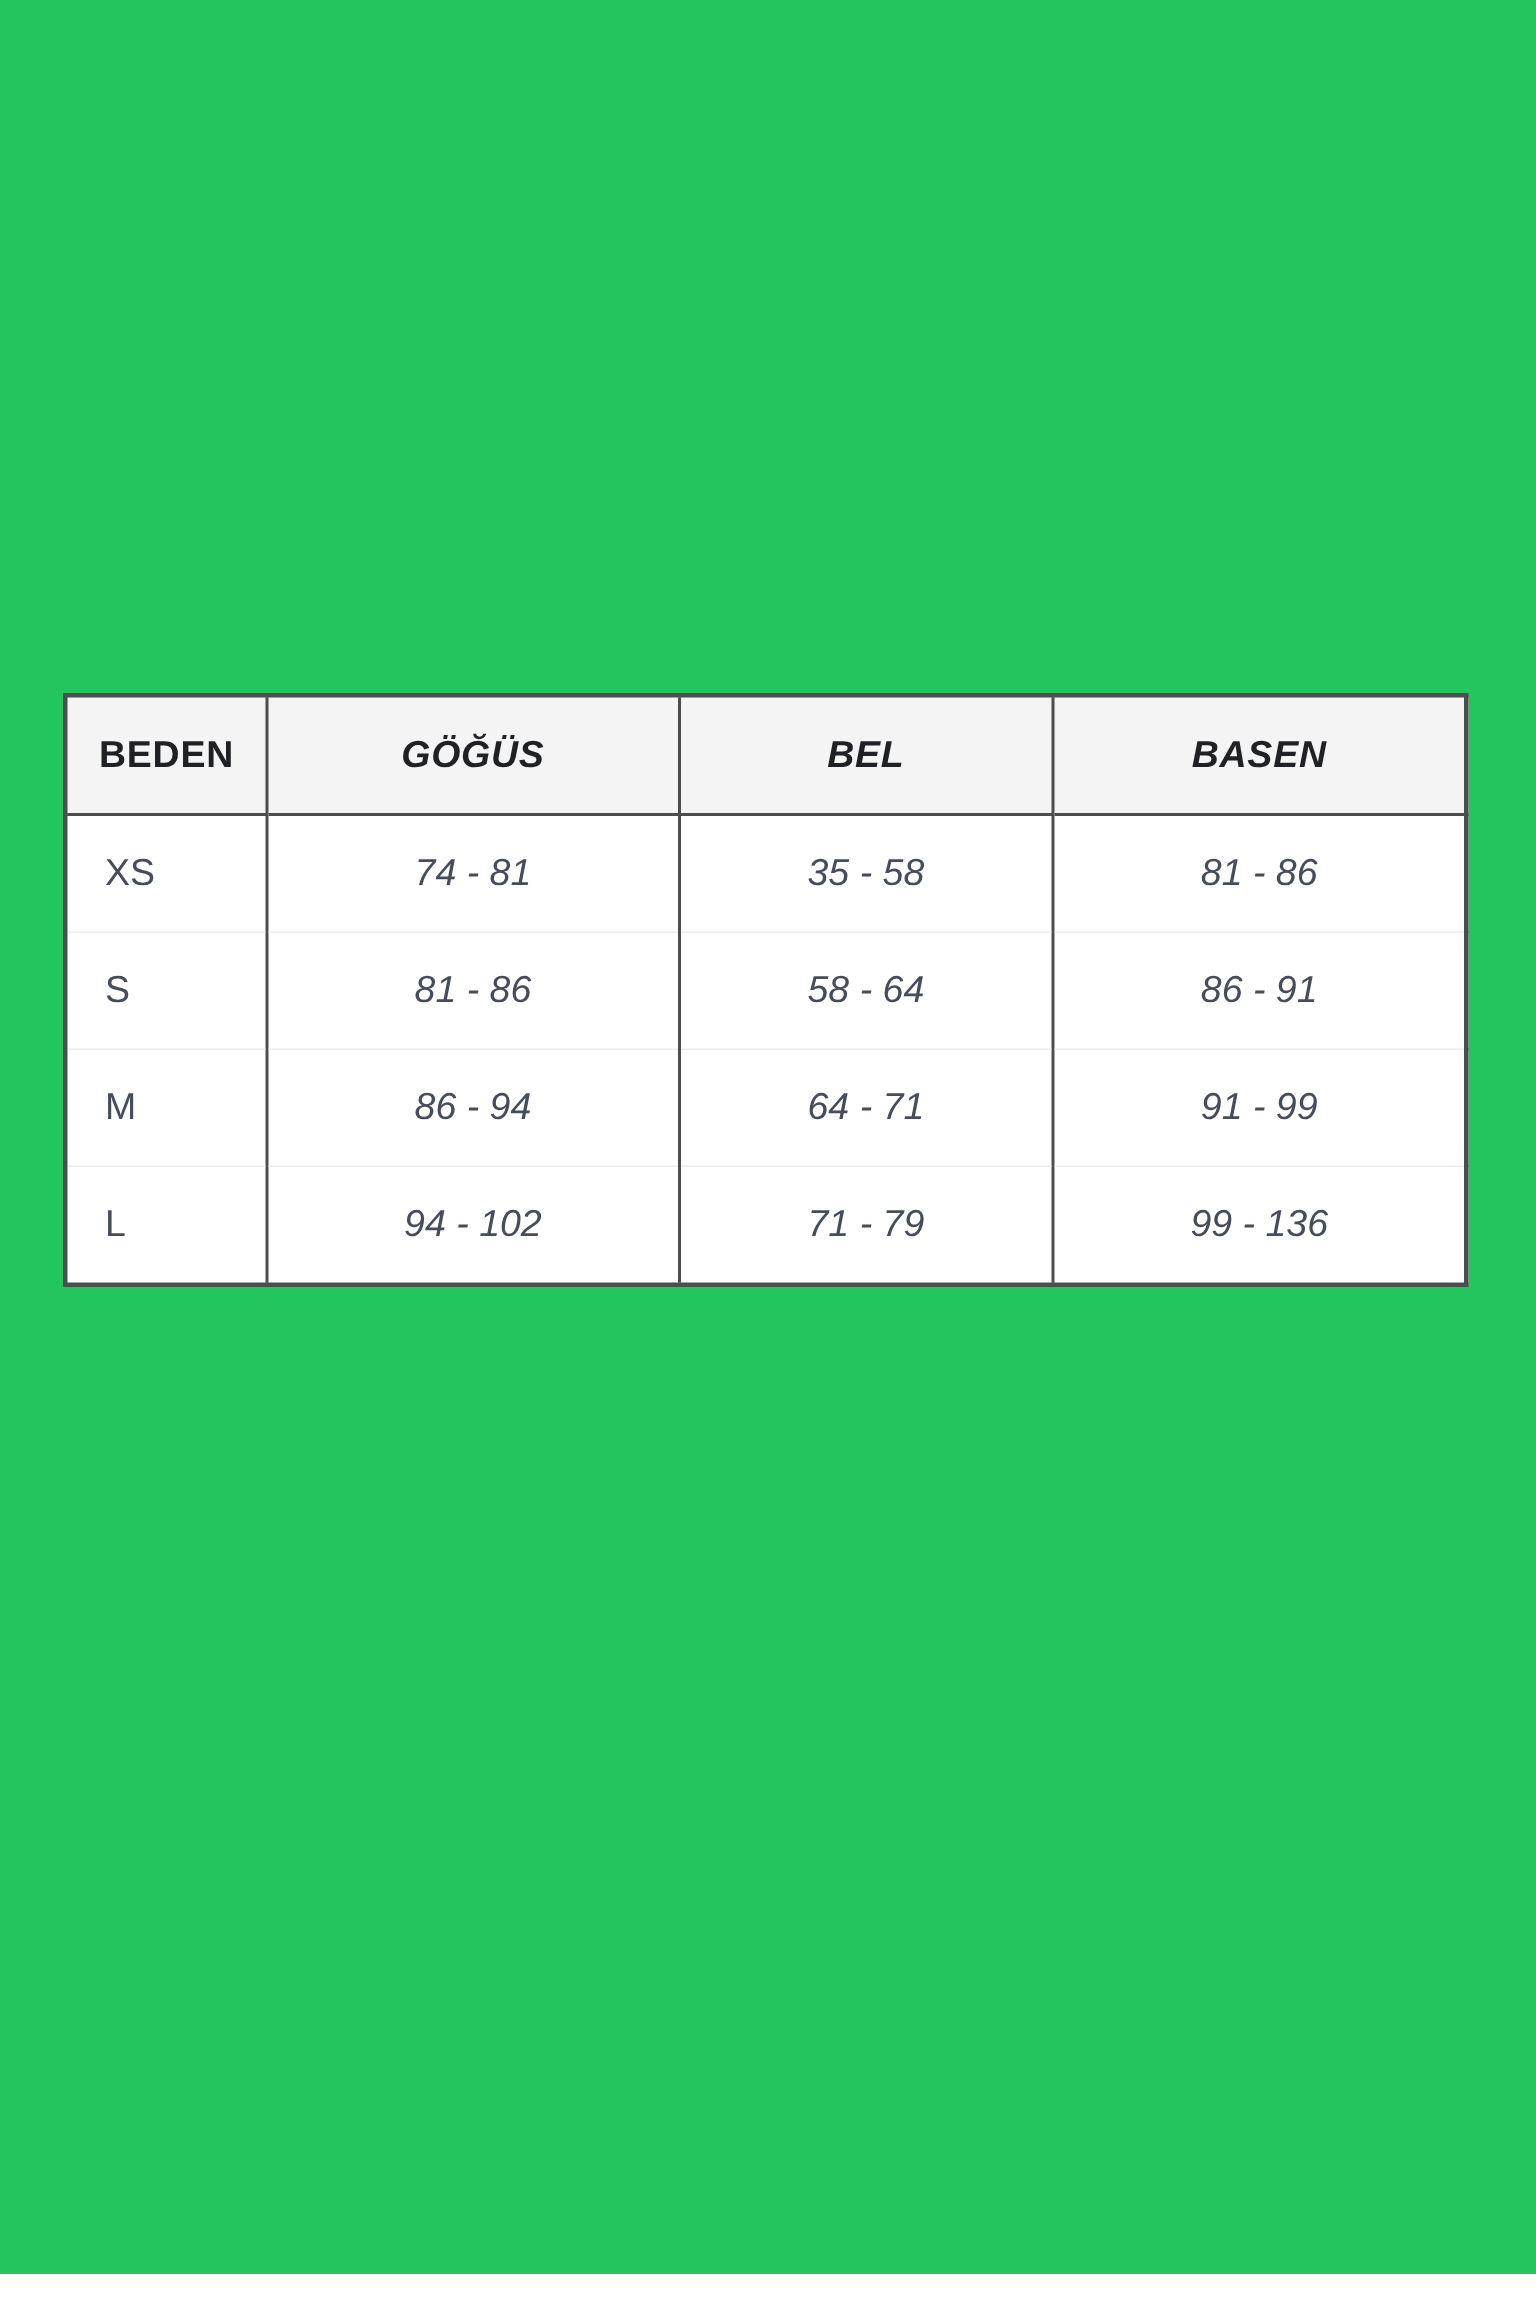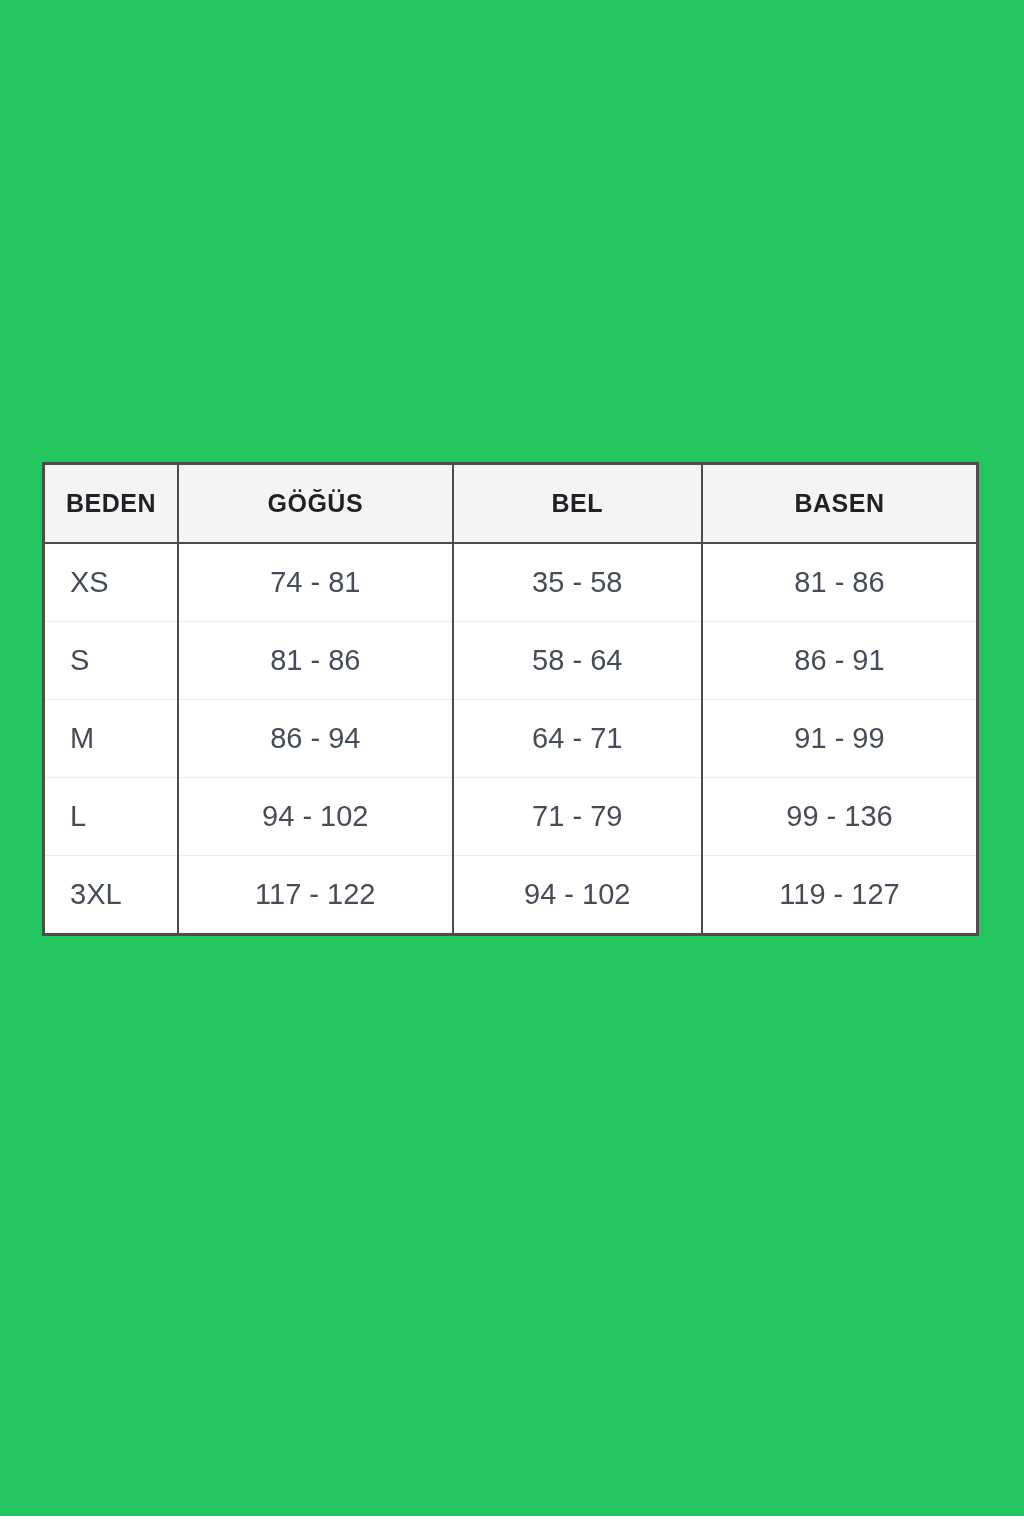--- a/index.html
+++ b/index.html
@@ -39,29 +39,30 @@
     background: #f4f4f4;
     border-bottom: 2px solid #4d4d4d;
     font-size: 25px;
     font-weight: bold;
     color: #1f2125;
     text-align: center;
     letter-spacing: 0.5px;
   }
   table.size-table td {
     height: 75px;
-    font-size: 29px;
+    font-size: 25px;
     color: #474d58;
     text-align: center;
     background: #ffffff;
   }
   
   table.size-table th + th,
   table.size-table td + td {
     border-left: 2px solid #4d4d4d;
+    font-style: italic;
   }
   
   table.size-table tbody tr + tr td {
     border-top: 1px solid #ededed;
   }
   
   table.size-table td.size-cell {
     text-align: left;
     padding-left: 25px;
   }
@@ -104,22 +105,16 @@
           <td>86 - 94</td>
           <td>64 - 71</td>
           <td>91 - 99</td>
         </tr>
         <tr>
           <td class="size-cell">L</td>
           <td>94 - 102</td>
           <td>71 - 79</td>
           <td>99 - 136</td>
         </tr>
-        <tr>
-          <td class="size-cell">3XL</td>
-          <td>117 - 122</td>
-          <td>94 - 102</td>
-          <td>119 - 127</td>
-        </tr>
       </tbody>
     </table>
   </div>
 </div>
 
 </body></html>

